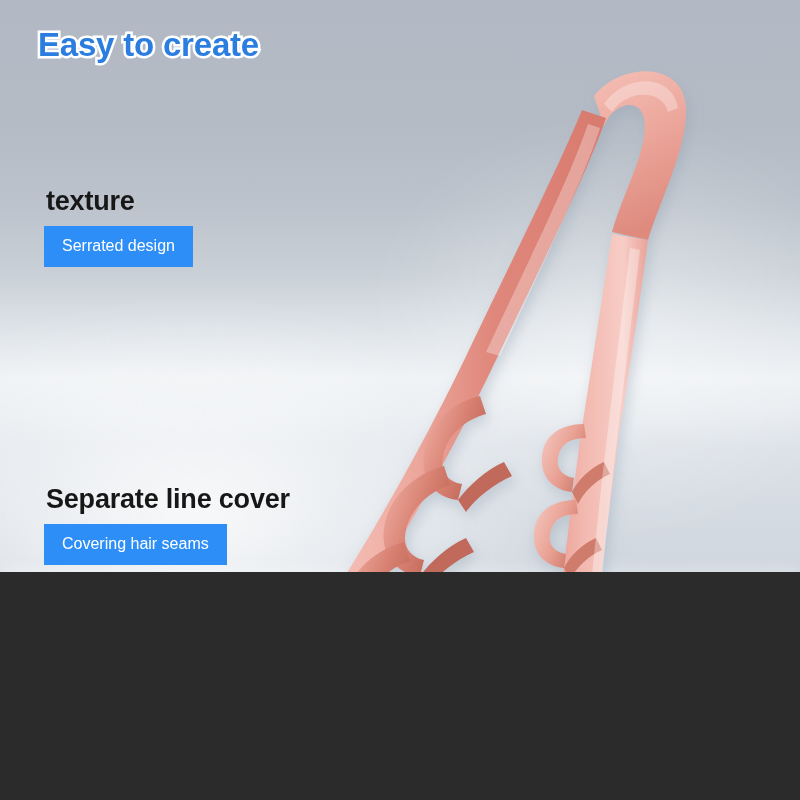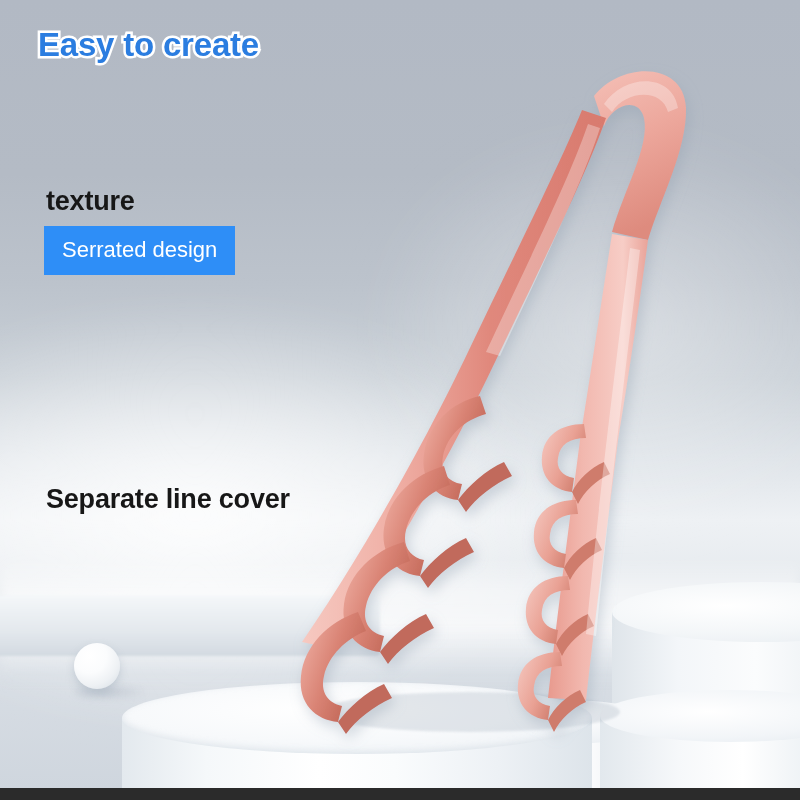--- a/index.html
+++ b/index.html
@@ -3,21 +3,21 @@
 <meta charset="utf-8">
 <style>
   html, body {
     margin: 0;
     padding: 0;
     background: #2b2b2b;
   }
   #stage {
     position: relative;
     width: 800px;
-    height: 788px;
+    height: 572px;
     overflow: hidden;
     font-family: "Liberation Sans", sans-serif;
     background: #b6bdc7;
   }
 
   
   .bg-base {
     position: absolute;
     inset: 0;
     background:
@@ -209,21 +209,21 @@
     font-weight: bold;
     color: #171717;
     letter-spacing: -0.2px;
     white-space: nowrap;
     margin-left: 2px;
   }
   .feature-badge {
     display: inline-block;
     background: #2e8ef7;
     color: #ffffff;
-    font-size: 22px;
+    font-size: 16px;
     white-space: nowrap;
     padding: 11px 18px 12px 18px;
     margin-top: 9px;
     text-align: center;
   }
 
   #feature-0 { top: 186px; }
   #feature-1 { top: 348px; }
   #feature-2 { top: 484px; }
 </style>
@@ -370,15 +370,16 @@
   </div>
 
   <div class="feature-block" id="feature-0">
     <div class="feature-title">texture</div>
     <div class="feature-badge">Serrated design</div>
   </div>
 
 
   <div class="feature-block" id="feature-2">
     <div class="feature-title">Separate line cover</div>
+    <div class="feature-badge">Covering hair seams</div>
   </div>
 
 </div>
 
 </body></html>

